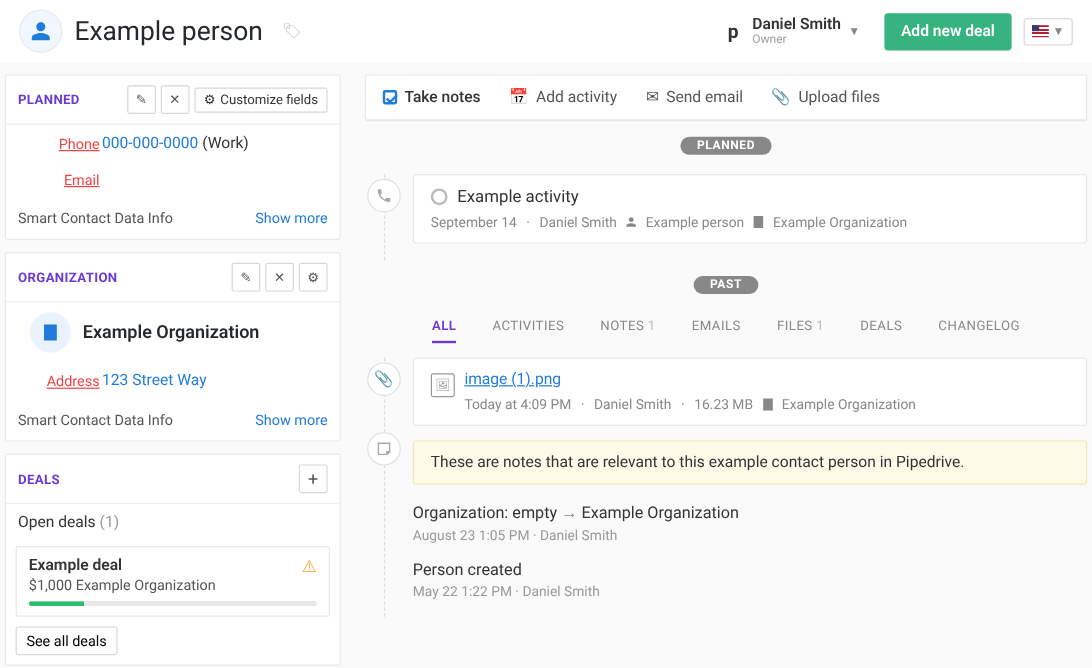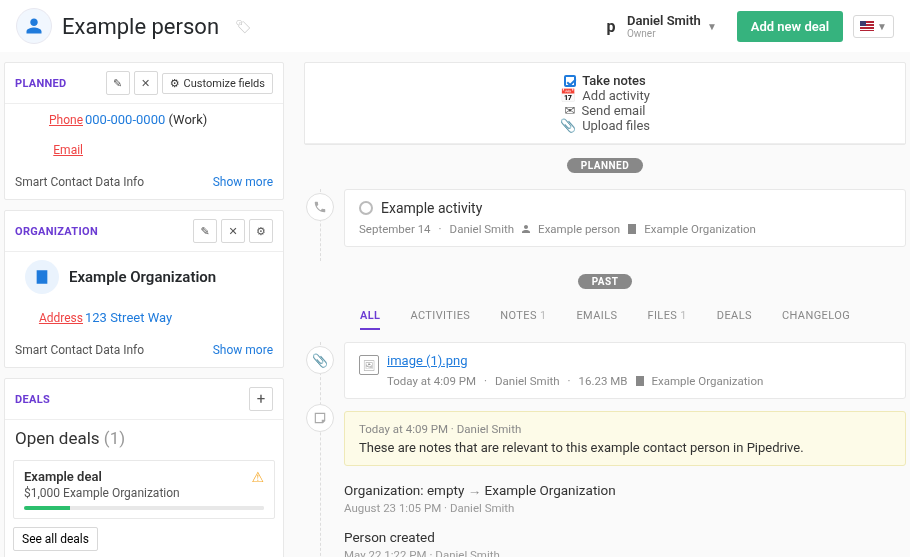--- a/index.html
+++ b/index.html
@@ -35,34 +35,34 @@
 .section-footer { display: flex; align-items: center; padding: 10px 10px; font-size: 12px; color: #555; }
 .section-footer .label { flex: 1; }
 .show-more { color: #1f7bdc; cursor: pointer; }
 
 .org-avatar { width: 34px; height: 34px; border-radius: 50%; background: #eaf3fd; display: flex; align-items: center; justify-content: center; margin: 8px 0 8px 20px; }
 .org-avatar svg { fill: #1f7bdc; }
 .org-row { display: flex; align-items: center; }
 .org-name { font-size: 15px; font-weight: 600; color: #26292c; }
 
 .plus-btn { width: 24px; height: 24px; border: 1px solid #d8d8d8; background: #fff; border-radius: 2px; display: flex; align-items: center; justify-content: center; cursor: pointer; font-size: 15px; color: #555; }
-.open-deals { padding: 8px 10px; font-size: 17px; color: #333; }
+.open-deals { padding: 8px 10px; font-size: 13px; color: #333; }
 .open-deals .count { color: #999; }
 .deal-card { margin: 4px 8px 8px 8px; border: 1px solid #e8e8e8; background: #fff; border-radius: 2px; padding: 8px 10px; position: relative; }
 .deal-name { font-weight: 600; font-size: 13px; }
 .deal-sub { font-size: 12px; color: #555; margin-top: 2px; }
 .warning-icon { position: absolute; right: 10px; top: 8px; color: #f5a623; font-size: 14px; }
 .progress { height: 4px; background: #e8e8e8; margin-top: 6px; border-radius: 2px; overflow: hidden; display: flex; gap: 2px;}
 .progress .seg { height: 100%; flex: 1; background: #e8e8e8; }
 .progress .seg.on { background: #2cbf6d; }
 .see-all { margin: 0 8px 8px 8px; border: 1px solid #d8d8d8; background: #fff; border-radius: 2px; padding: 4px 8px; font-size: 12px; cursor: pointer; }
 
 .right { flex: 1; display: flex; flex-direction: column; }
 .compose { background: #fff; border: 1px solid #e8e8e8; border-radius: 2px; }
-.compose-tabs { display: flex; padding: 10px 14px; border-bottom: 1px solid #eee; align-items: center; font-size: 13px; flex-direction: column; }
+.compose-tabs { display: flex; gap: 24px; padding: 10px 14px; border-bottom: 1px solid #eee; align-items: center; font-size: 13px; }
 .compose-tab { display: flex; align-items: center; gap: 6px; color: #555; cursor: pointer; }
 .compose-tab.active { color: #333; font-weight: 500; }
 .compose-tab .box { width: 12px; height: 12px; border: 2px solid #1f7bdc; border-radius: 2px; position: relative; }
 .compose-tab .box::after { content: ""; position: absolute; left: 1px; top: 2px; width: 7px; height: 3px; border-left: 2px solid #1f7bdc; border-bottom: 2px solid #1f7bdc; transform: rotate(-45deg); }
 .compose-body { padding: 14px; color: #aaa; font-size: 13px; }
 
 .pill { display: inline-block; background: #888; color: #fff; font-size: 10px; font-weight: 700; letter-spacing: 0.5px; padding: 2px 14px; border-radius: 10px; }
 .pill-row { text-align: center; margin: 12px 0; }
 
 .timeline { position: relative; padding-left: 40px; margin-top: 4px; }
@@ -285,21 +285,20 @@
           </div>
         </div>
       </div>
 
       <div class="timeline-icon" style="top:62px;">
         <svg width="14" height="14" viewBox="0 0 24 24" fill="#aaa">
             <path d="M3 3h18v14l-4 4H3V3zm2 2v14h10v-4h4V5H5z"></path>
           </svg>
       </div>
       <div class="note-box">
-        <div class="note-meta"><span>Today at 4:09 PM</span> · <span>Daniel Smith</span></div>
         <div class="note-body">These are notes that are relevant to this example contact person in Pipedrive.</div>
       </div>
 
       <div class="change-item">
         <div class="change-title"><span>Organization: empty</span> <span class="arrow">→</span> <span>Example Organization</span></div>
         <div class="change-meta"><span>August 23 1:05 PM</span> · <span>Daniel Smith</span></div>
       </div>
 
       <div class="change-item">
         <div class="change-title">Person created</div>

